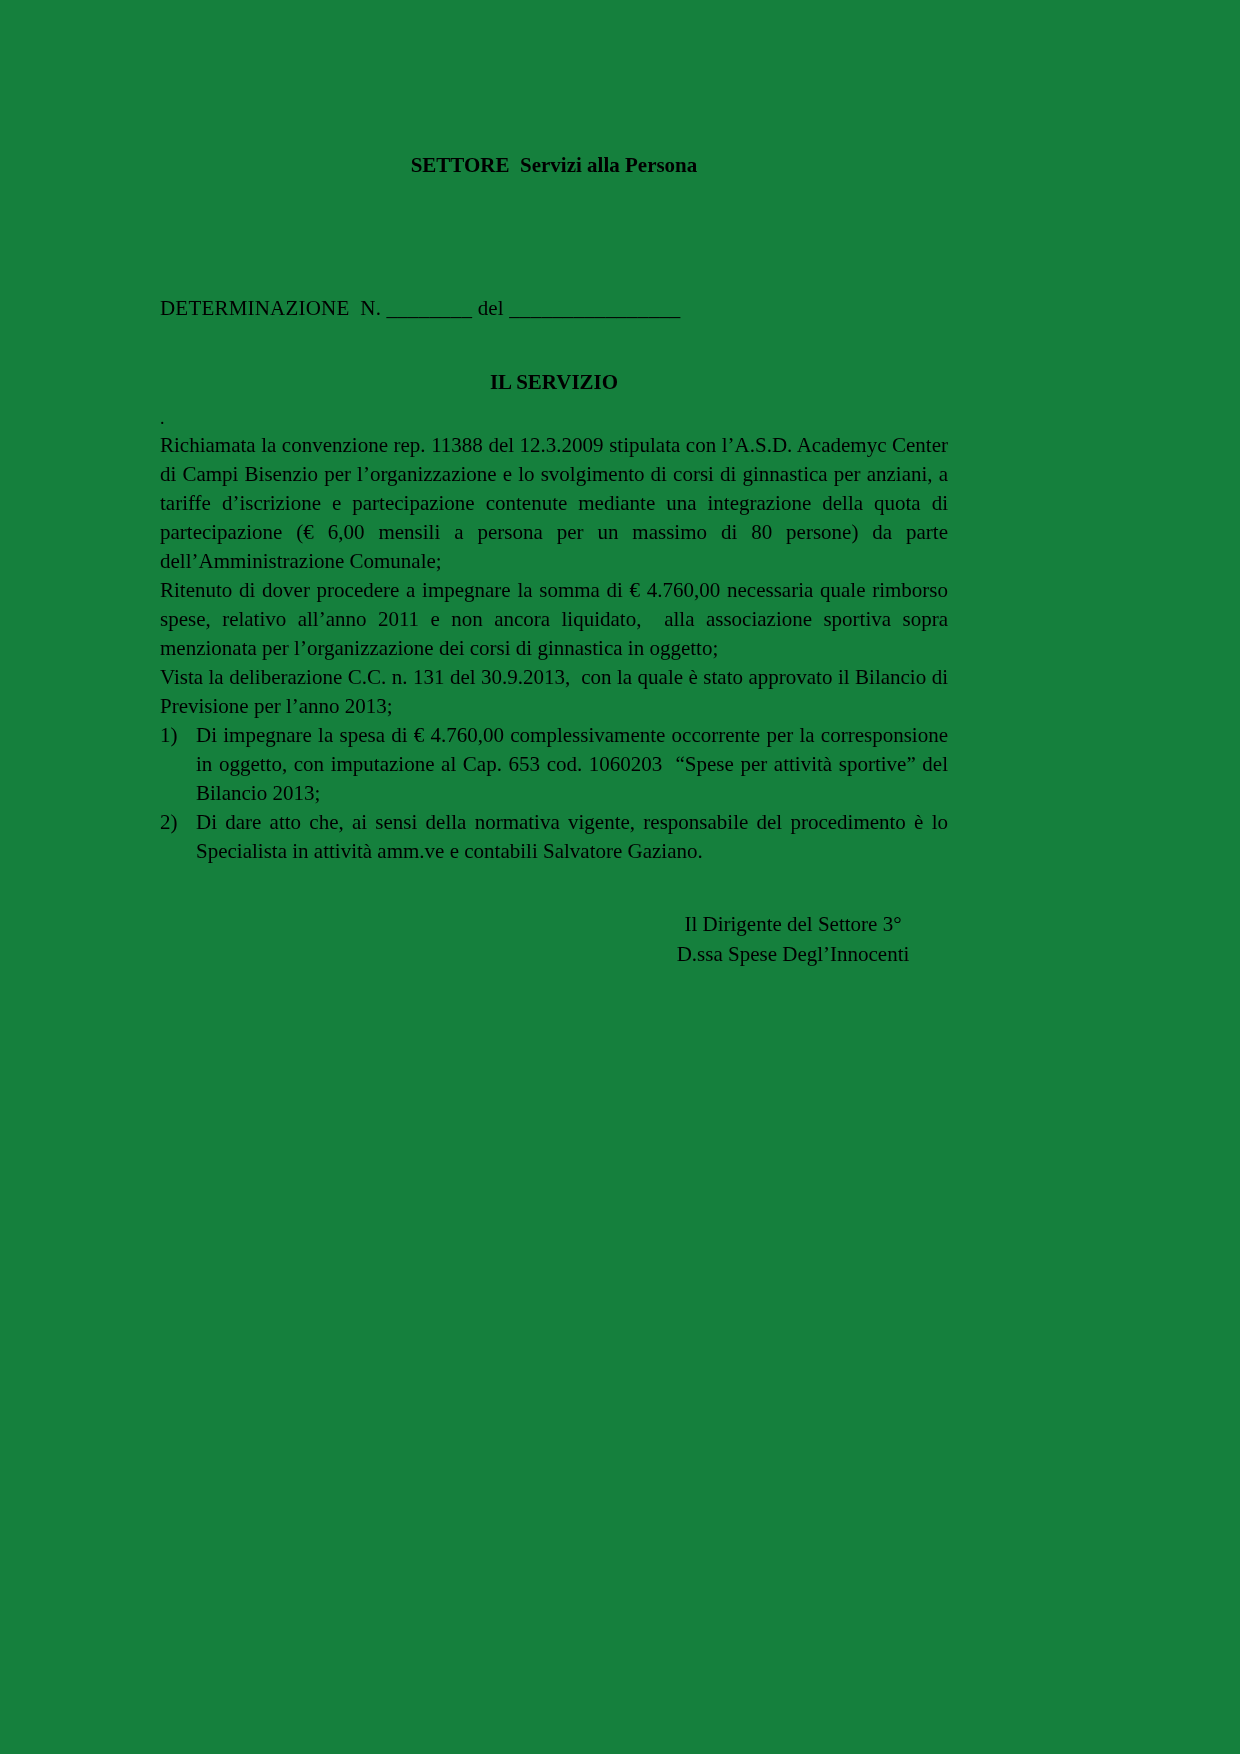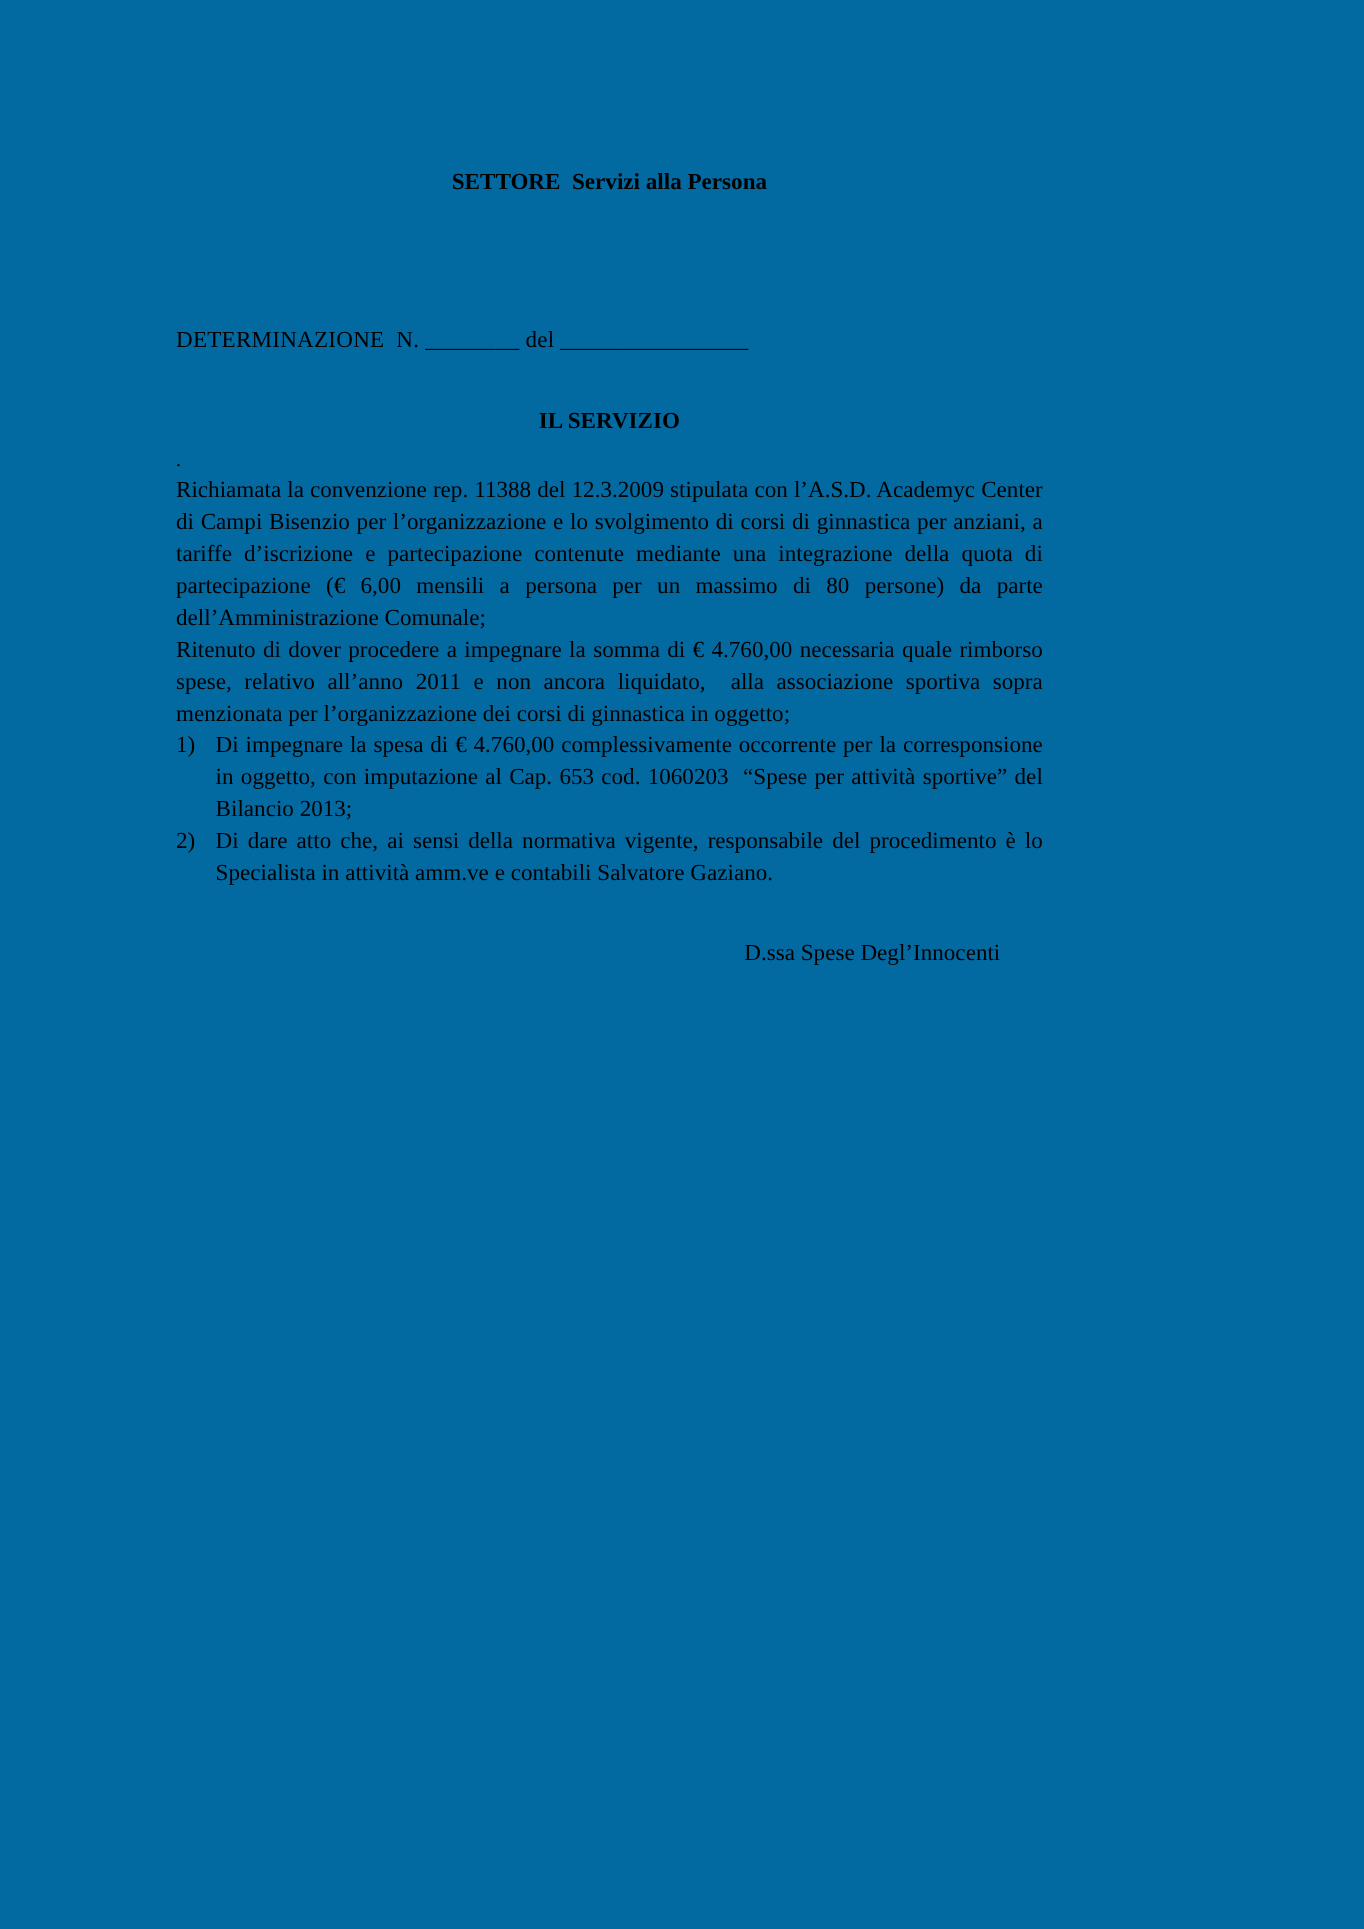--- a/index.html
+++ b/index.html
@@ -2,21 +2,21 @@
 <html><head>
 <meta charset="utf-8">
 <style>
   * { margin: 0; padding: 0; box-sizing: border-box; }
   html, body { background: #ffffff; }
   .page {
     position: relative;
     width: 1240px;
     height: 1754px;
     margin: 0 auto;
-    background: #0369a1;
+    background: #15803d;
     color: #000000;
     font-family: "Liberation Serif", serif;
     font-size: 21px;
     line-height: 1.38;
     padding: 150px 292px 0 160px;
     overflow: hidden;
   }
   .center { text-align: center; }
   .bold { font-weight: bold; }
   .underline { text-decoration: underline; }
@@ -48,31 +48,33 @@
   <div class="det-line">DETERMINAZIONE&nbsp; N. ________ del ________________</div>
 
 
   <div class="dirigente-title center bold">IL SERVIZIO</div>
 
   <div class="dot-line">.</div>
 
   <div class="body-block">
     <p class="justify">Richiamata la convenzione rep. 11388 del 12.3.2009 stipulata con l’A.S.D. Academyc Center di Campi Bisenzio per l’organizzazione e lo svolgimento di corsi di ginnastica per anziani, a tariffe d’iscrizione e partecipazione contenute mediante una integrazione della quota di partecipazione (€ 6,00 mensili a persona per un massimo di 80 persone) da parte dell’Amministrazione Comunale;</p>
     <p class="justify">Ritenuto di dover procedere a impegnare la somma di € 4.760,00 necessaria quale rimborso spese, relativo all’anno 2011 e non ancora liquidato,&nbsp; alla associazione sportiva sopra menzionata per l’organizzazione dei corsi di ginnastica in oggetto;</p>
+    <p class="justify">Vista la deliberazione C.C. n. 131 del 30.9.2013,&nbsp; con la quale è stato approvato il Bilancio di Previsione per l’anno 2013;</p>
   </div>
 
 
   <div class="det-list">
     <div class="item">
       <span class="marker">1)</span>
       <span class="text">Di impegnare la spesa di € 4.760,00 complessivamente occorrente per la corresponsione in oggetto, con imputazione al Cap. 653 cod. 1060203&nbsp; “Spese per attività sportive” del Bilancio 2013;</span>
     </div>
     <div class="item">
       <span class="marker">2)</span>
       <span class="text">Di dare atto che, ai sensi della normativa vigente, responsabile del procedimento è lo Specialista in attività amm.ve e contabili Salvatore Gaziano.</span>
     </div>
   </div>
 
   <div class="signature">
+    <div>Il Dirigente del Settore 3°</div>
     <div>D.ssa Spese Degl’Innocenti</div>
   </div>
 
 </div>
 
 </body></html>

